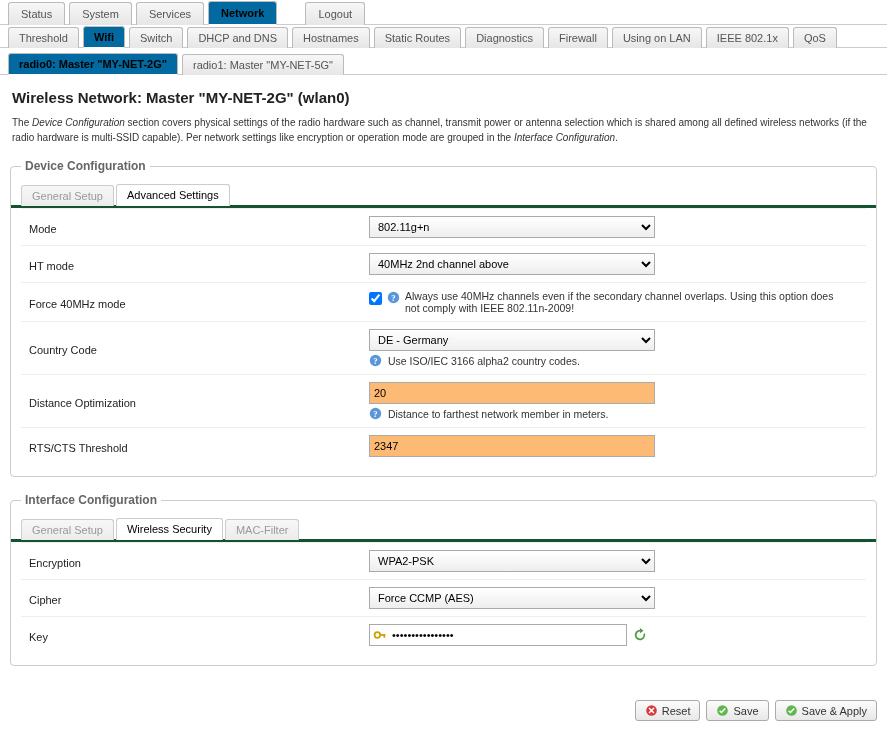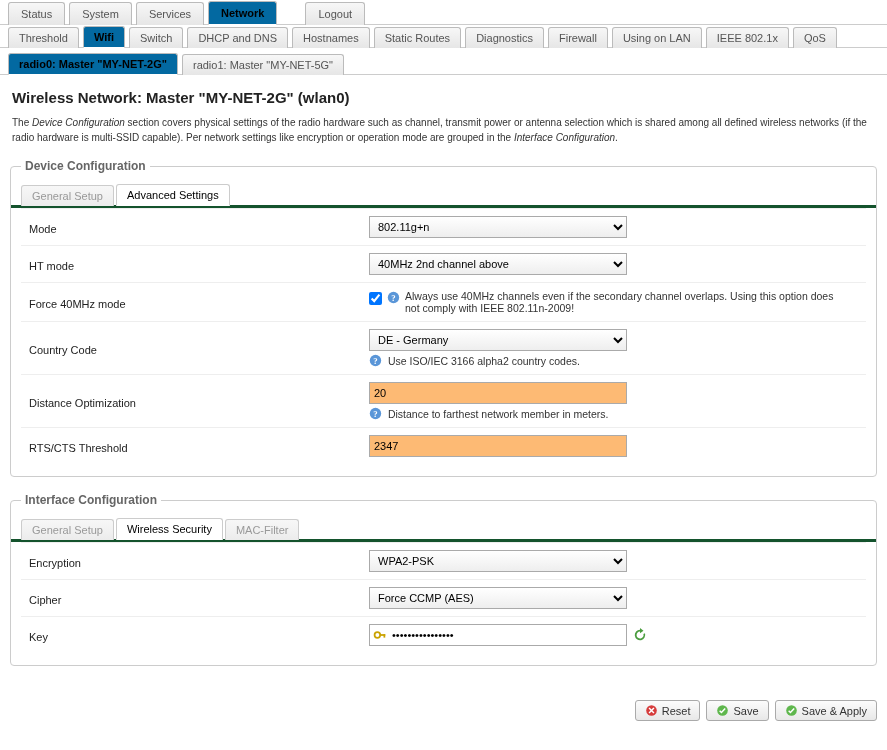--- a/index.html
+++ b/index.html
@@ -122,21 +122,21 @@
 .row .label {
   width: 340px;
   min-width: 340px;
   padding-top: 3px;
   color: #222;
 }
 .row .value {
   flex: 1;
 }
 select.wide, input.wide {
-  width: 258px;
+  width: 286px;
   font-family: Verdana, Arial, sans-serif;
   font-size: 11px;
   padding: 2px 4px;
   border: 1px solid #aaa;
   background: linear-gradient(#fff,#eee);
   height: 22px;
   box-sizing: border-box;
 }
 input.wide {
   background: #fdba74;

